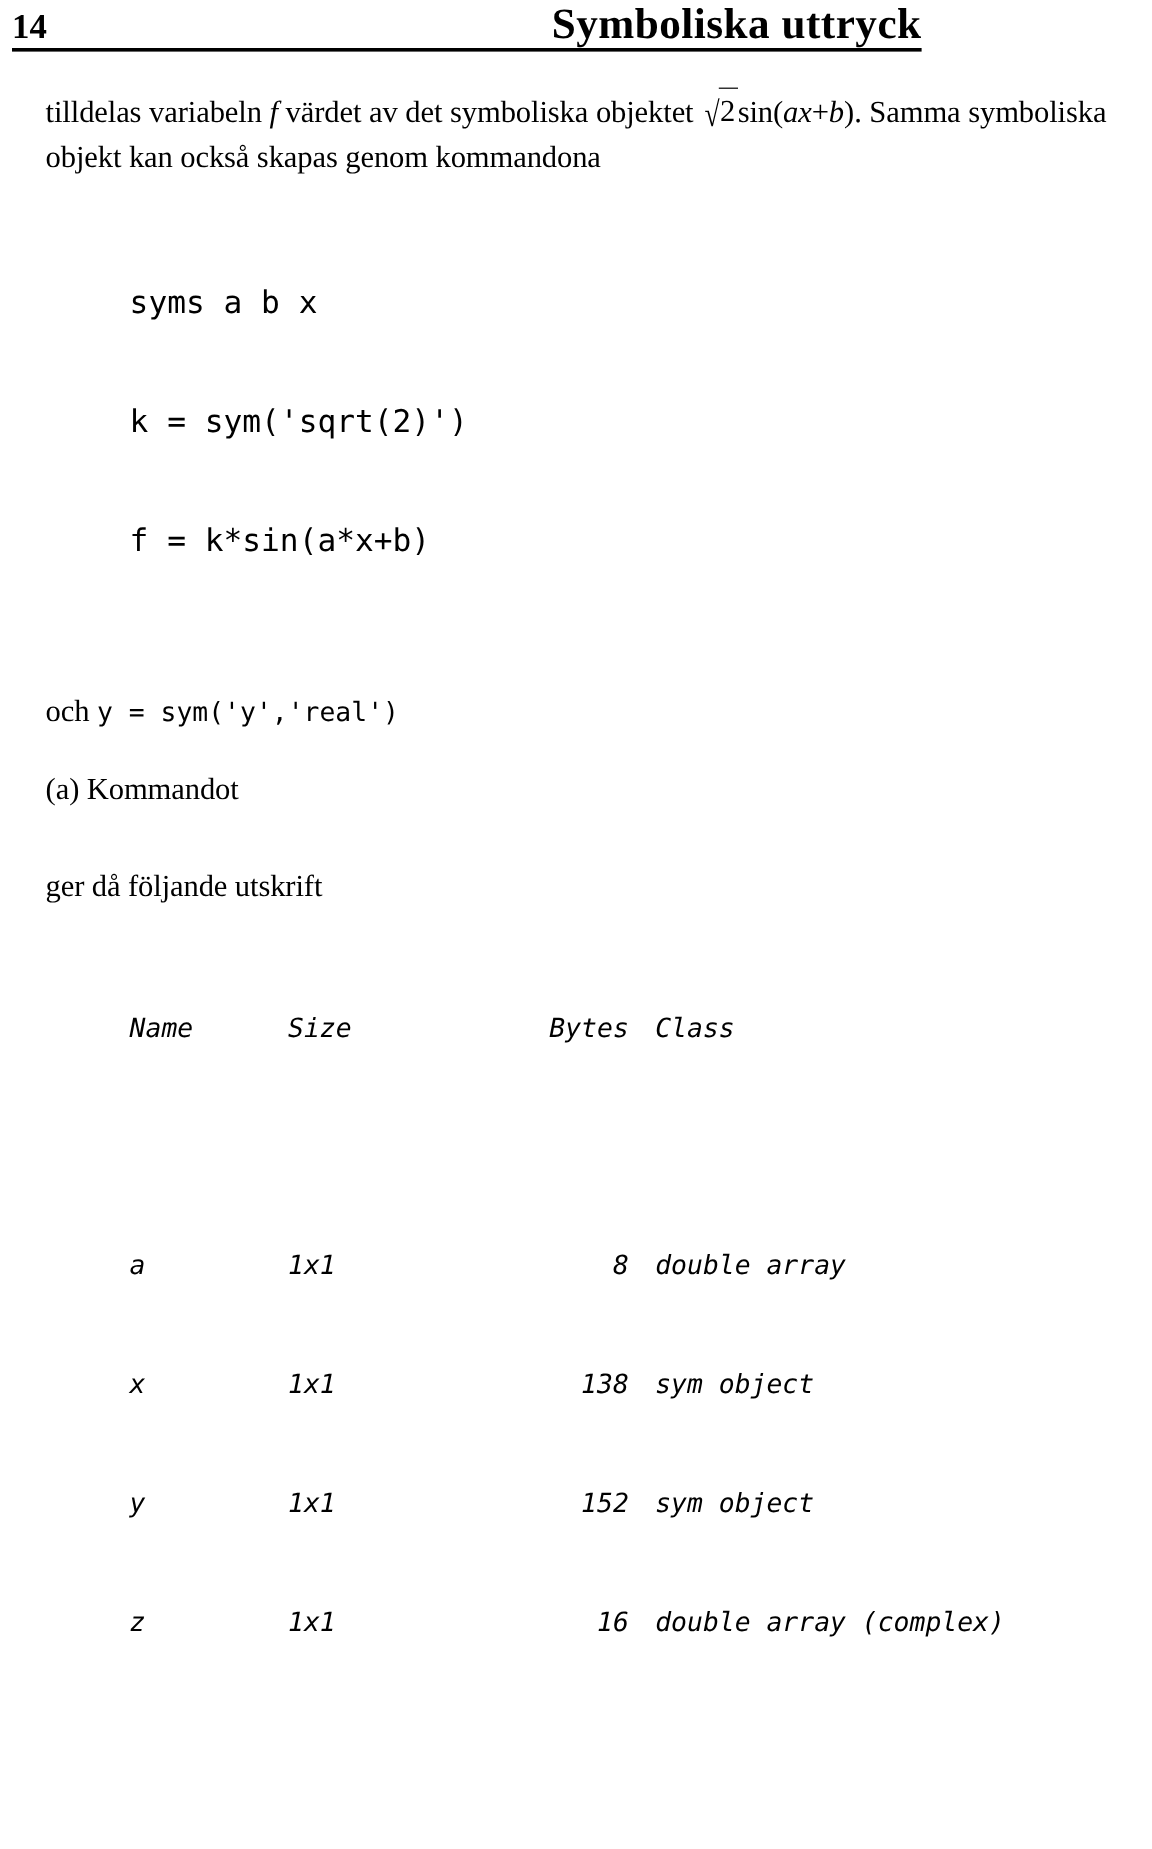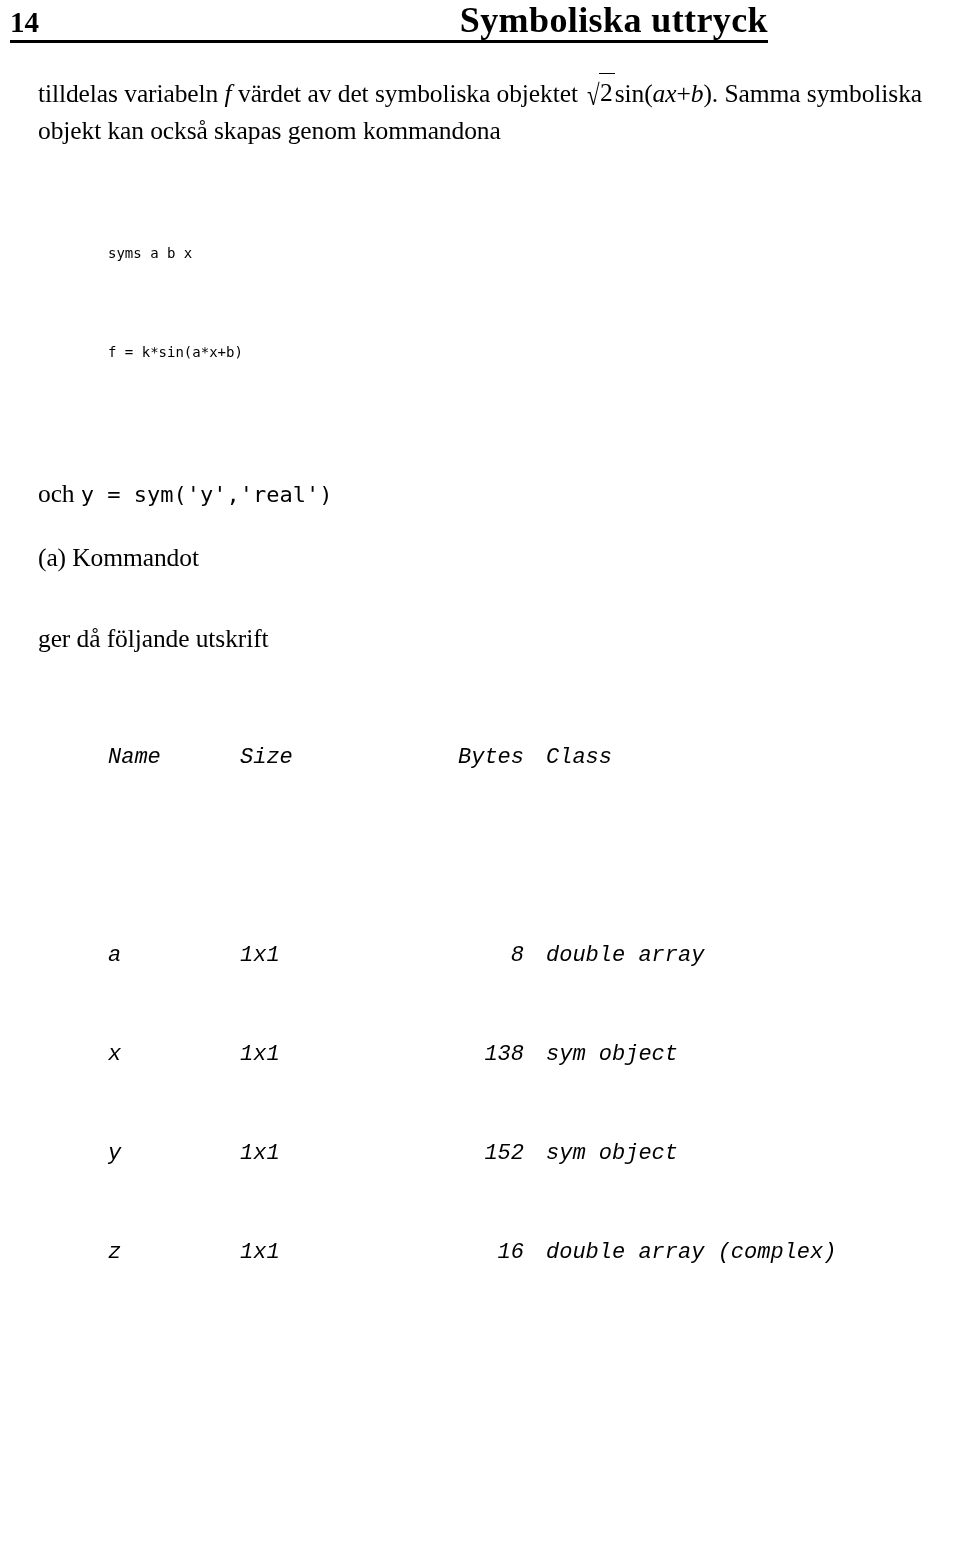--- a/index.html
+++ b/index.html
@@ -72,42 +72,41 @@
   }
   p.tx.nj { text-align: left; }
   .gap-18 { height: 18px; }
   .gap-22 { height: 22px; }
   .gap-26 { height: 26px; }
   .gap-40 { height: 40px; }
 
   
   .code {
     font-family: "DejaVu Sans Mono", "Liberation Mono", monospace;
-    font-size: 14px;
+    font-size: 26px;
     line-height: 33px;
     white-space: pre;
     margin-left: 70px;
     letter-spacing: 0px;
   }
   .code-row {
     position: relative;
   }
 
   
   .who {
     font-family: "DejaVu Sans Mono", "Liberation Mono", monospace;
     font-style: italic;
     font-size: 22px;
     line-height: 33px;
     margin-left: 70px;
     white-space: pre;
   }
   .who-head, .who-row {
     display: block;
-    font-family: Liberation Mono, monospace;
   }
   .who .c-name   { display: inline-block; width: 132px; }
   .who .c-size   { display: inline-block; width: 198px; }
   .who .c-bytes  { display: inline-block; width: 86px; text-align: right; }
   .who .c-class  { display: inline-block; padding-left: 22px; }
 
   
   .tt {
     font-family: "DejaVu Sans Mono", "Liberation Mono", monospace;
     font-size: 22px;
@@ -153,20 +152,21 @@
   <div class="runrule"></div>
 
   <div class="body">
 
     <p class="tx"><span>tilldelas variabeln </span><span class="mi">f</span><span> värdet av det symboliska objektet </span><span class="sqrt"><span class="radical">√</span><span class="rad-body mrm">2</span></span><span class="mrm">sin</span><span>(</span><span class="mi">a</span><span class="mi">x</span><span>+</span><span class="mi">b</span><span>)</span><span>. Samma symboliska objekt kan också skapas genom kommandona</span></p>
 
     <div class="gap-22"></div>
 
     <div class="code">
       <div class="code-row">syms a b x</div>
+      <div class="code-row">k = sym('sqrt(2)')</div>
       <div class="code-row"><span>f = k*sin(a*x+b)</span></div>
     </div>
 
     <div class="gap-40"></div>
 
     <p class="tx nj"><span>och </span><span class="tt">y = sym('y','real')</span></p>
 
     <div class="gap-26"></div>
 
     <p class="tx nj">(a) Kommandot</p>

